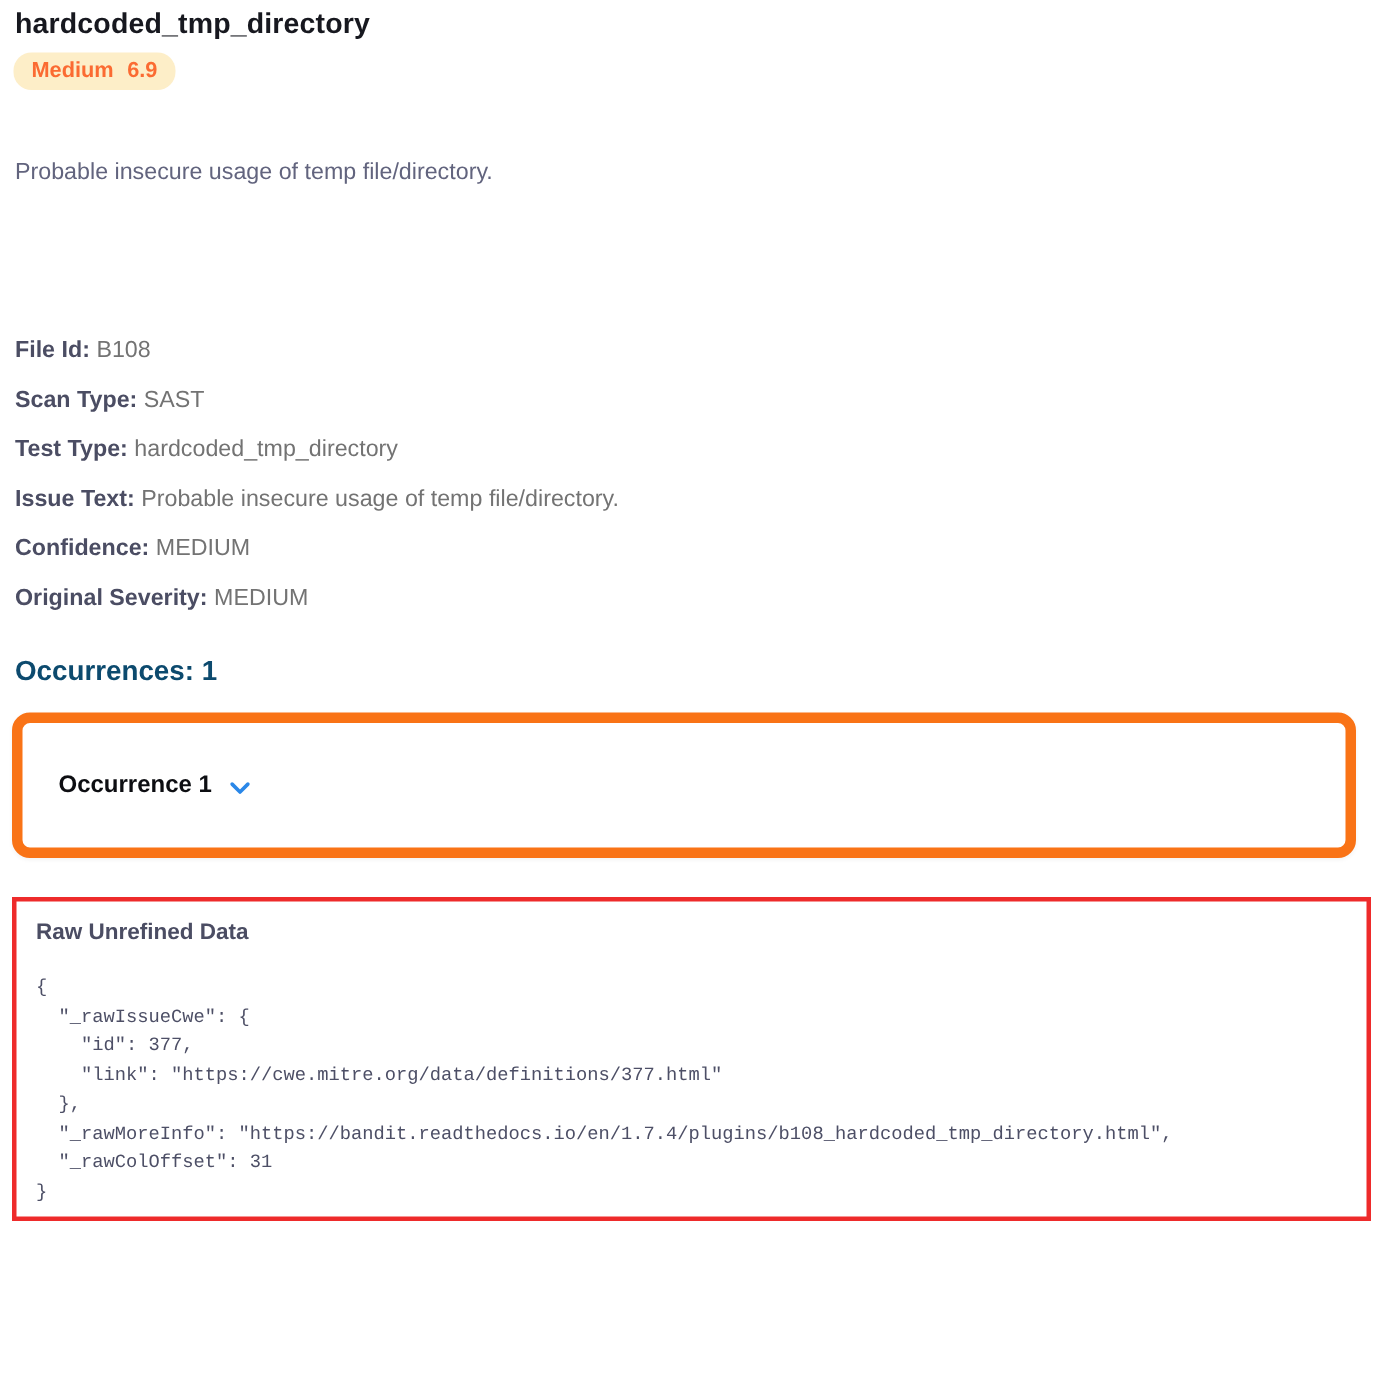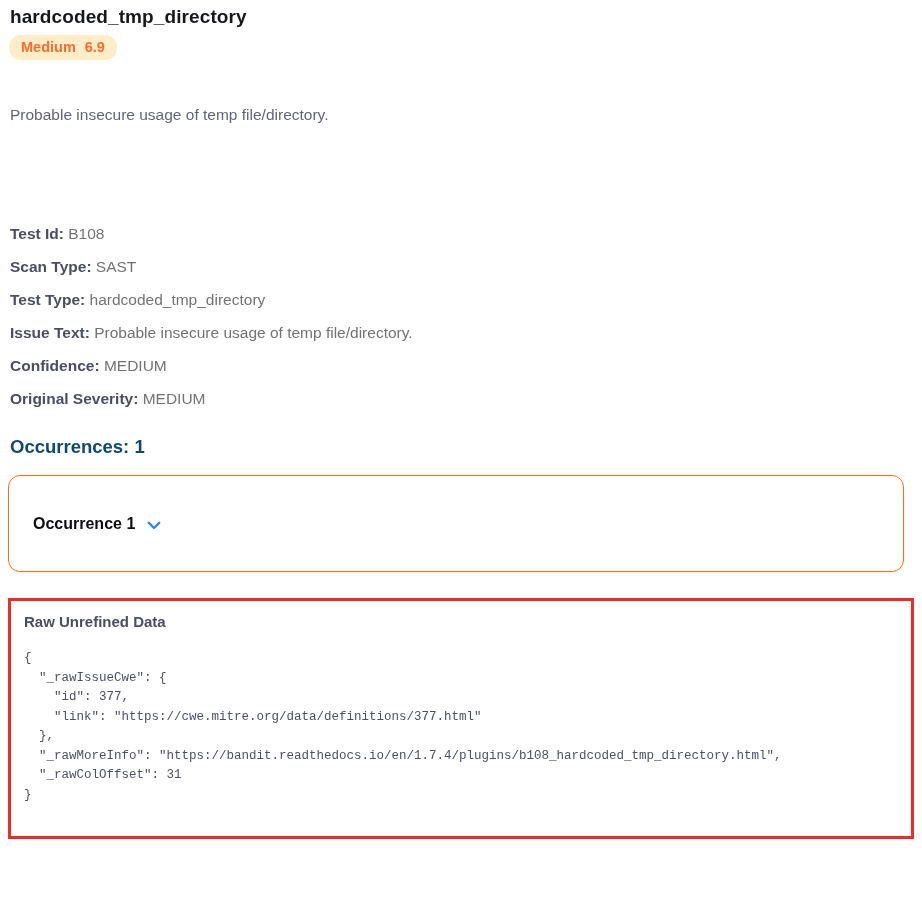--- a/index.html
+++ b/index.html
@@ -62,21 +62,21 @@
     margin-top: 21px;
     font-size: 18.5px;
     font-weight: 700;
     color: #0c4a6e;
   }
   .occurrence-card {
     margin-top: 17px;
     margin-left: -2px;
     width: calc(100% + 0px - 6px);
     height: 97px;
-    border: 1px solid #f97316;
+    border: 7px solid #f97316;
     border-radius: 12px;
     background: #ffffff;
     box-shadow: 0 1px 3px rgba(0,0,0,0.05);
     display: flex;
     align-items: center;
     padding-left: 24px;
   }
   .occurrence-toggle {
     display: inline-flex;
     align-items: center;
@@ -91,21 +91,21 @@
     font-weight: 700;
     color: #0d0e12;
   }
   .chevron-icon { display: inline-flex; margin-top: 2px; }
 
   
   .raw-panel {
     margin-top: 26px;
     margin-left: -2px;
     width: calc(100% + 4px);
-    height: 241px;
+    height: 216px;
     border: 3px solid #ee2b2b;
     background: #ffffff;
     padding: 12px 13px 0 13px;
     overflow: hidden;
   }
   .raw-heading {
     font-size: 15px;
     font-weight: 700;
     color: #4b4d63;
     margin-bottom: 19px;
@@ -130,21 +130,21 @@
     <span>Medium</span>
     <span>6.9</span>
   </div>
 
   <div class="description-block">
     <div class="description-text">Probable insecure usage of temp file/directory.</div>
   </div>
 
   <div class="details-list">
     <div class="detail-row">
-      <span class="detail-label">Test Id:</span>
+      <span class="detail-label">File Id:</span>
       <span class="detail-value">B108</span>
     </div>
     <div class="detail-row">
       <span class="detail-label">Scan Type:</span>
       <span class="detail-value">SAST</span>
     </div>
     <div class="detail-row">
       <span class="detail-label">Test Type:</span>
       <span class="detail-value">hardcoded_tmp_directory</span>
     </div>

